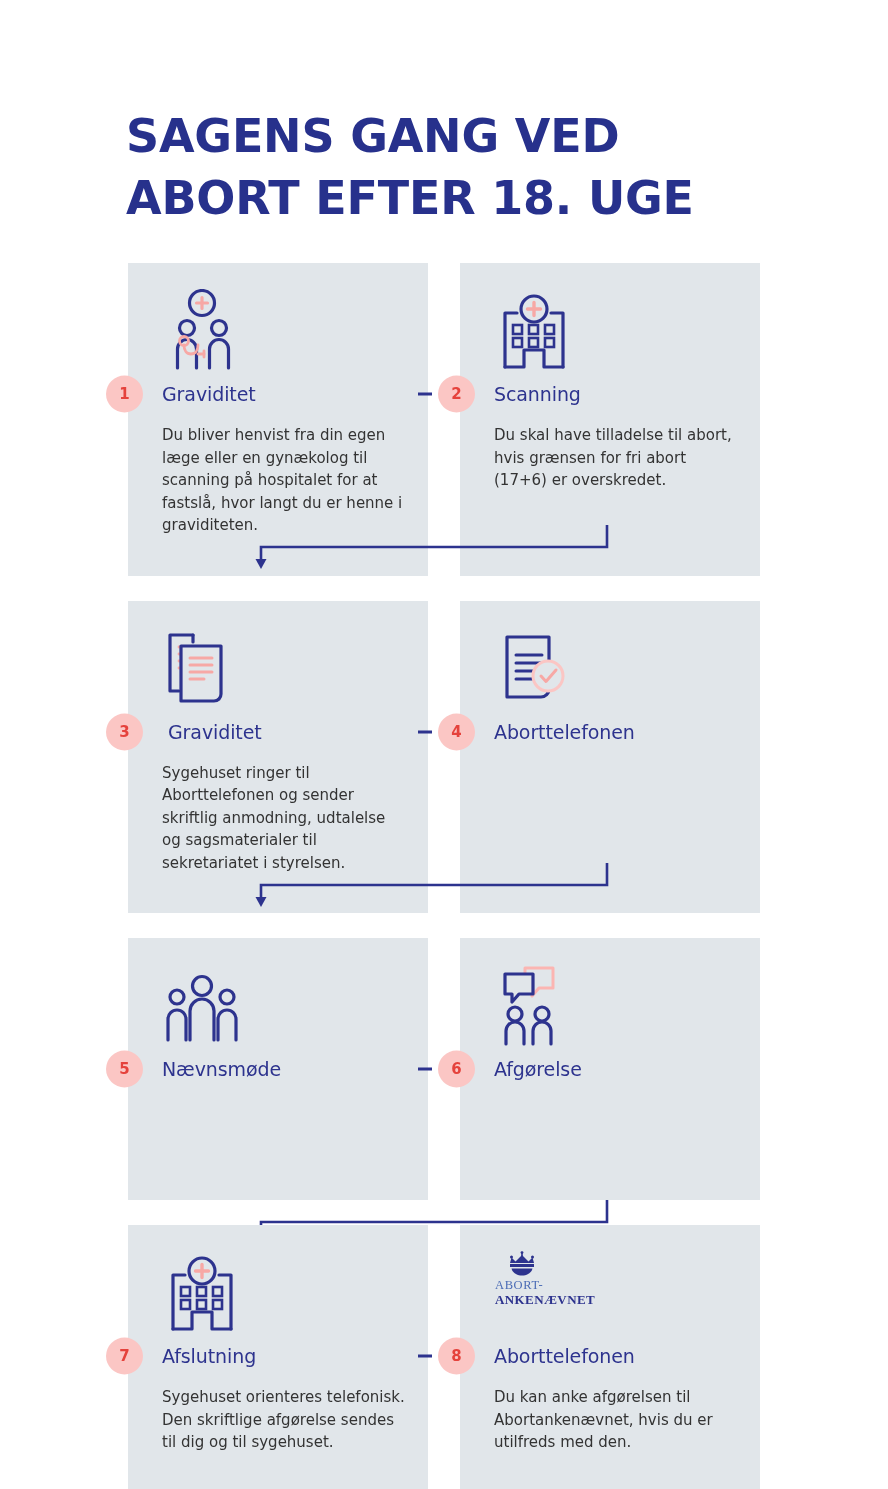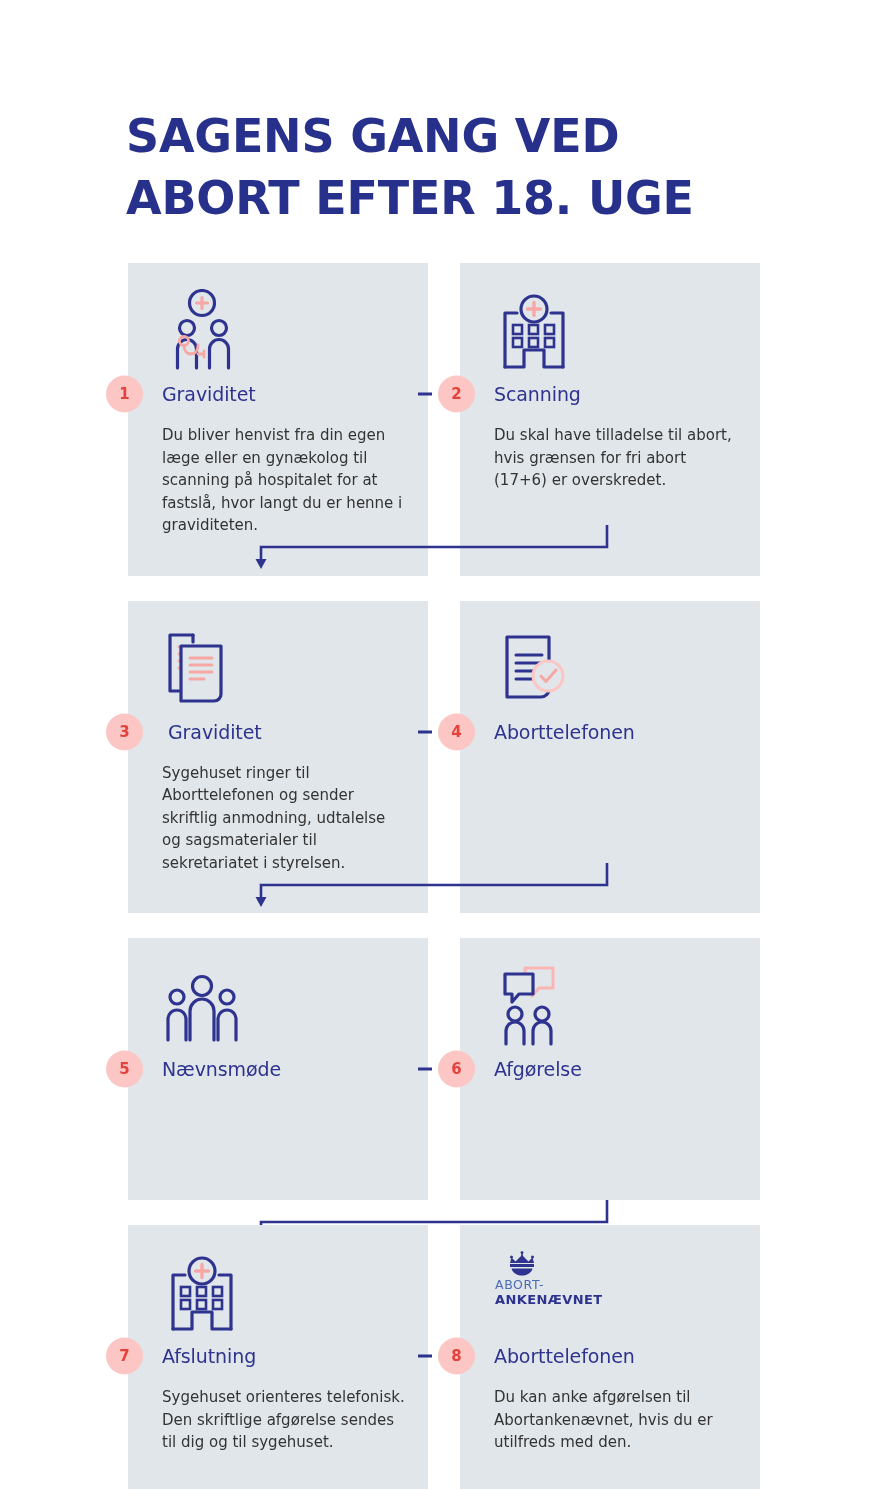--- a/index.html
+++ b/index.html
@@ -133,20 +133,21 @@
     pointer-events:none;
   }
   .connector svg{display:block;}
 
   
   .logo-block{
     display:flex;
     flex-direction:column;
     align-items:flex-start;
     gap:1px;
+    font-family:Liberation Serif, serif;
   }
   .logo-crown{margin-left:10px;}
   .logo-t1{
     font-size:12.5px;
     color:#4a6bb5;
     letter-spacing:0.6px;
     font-weight:400;
     line-height:1.15;
   }
   .logo-t2{

